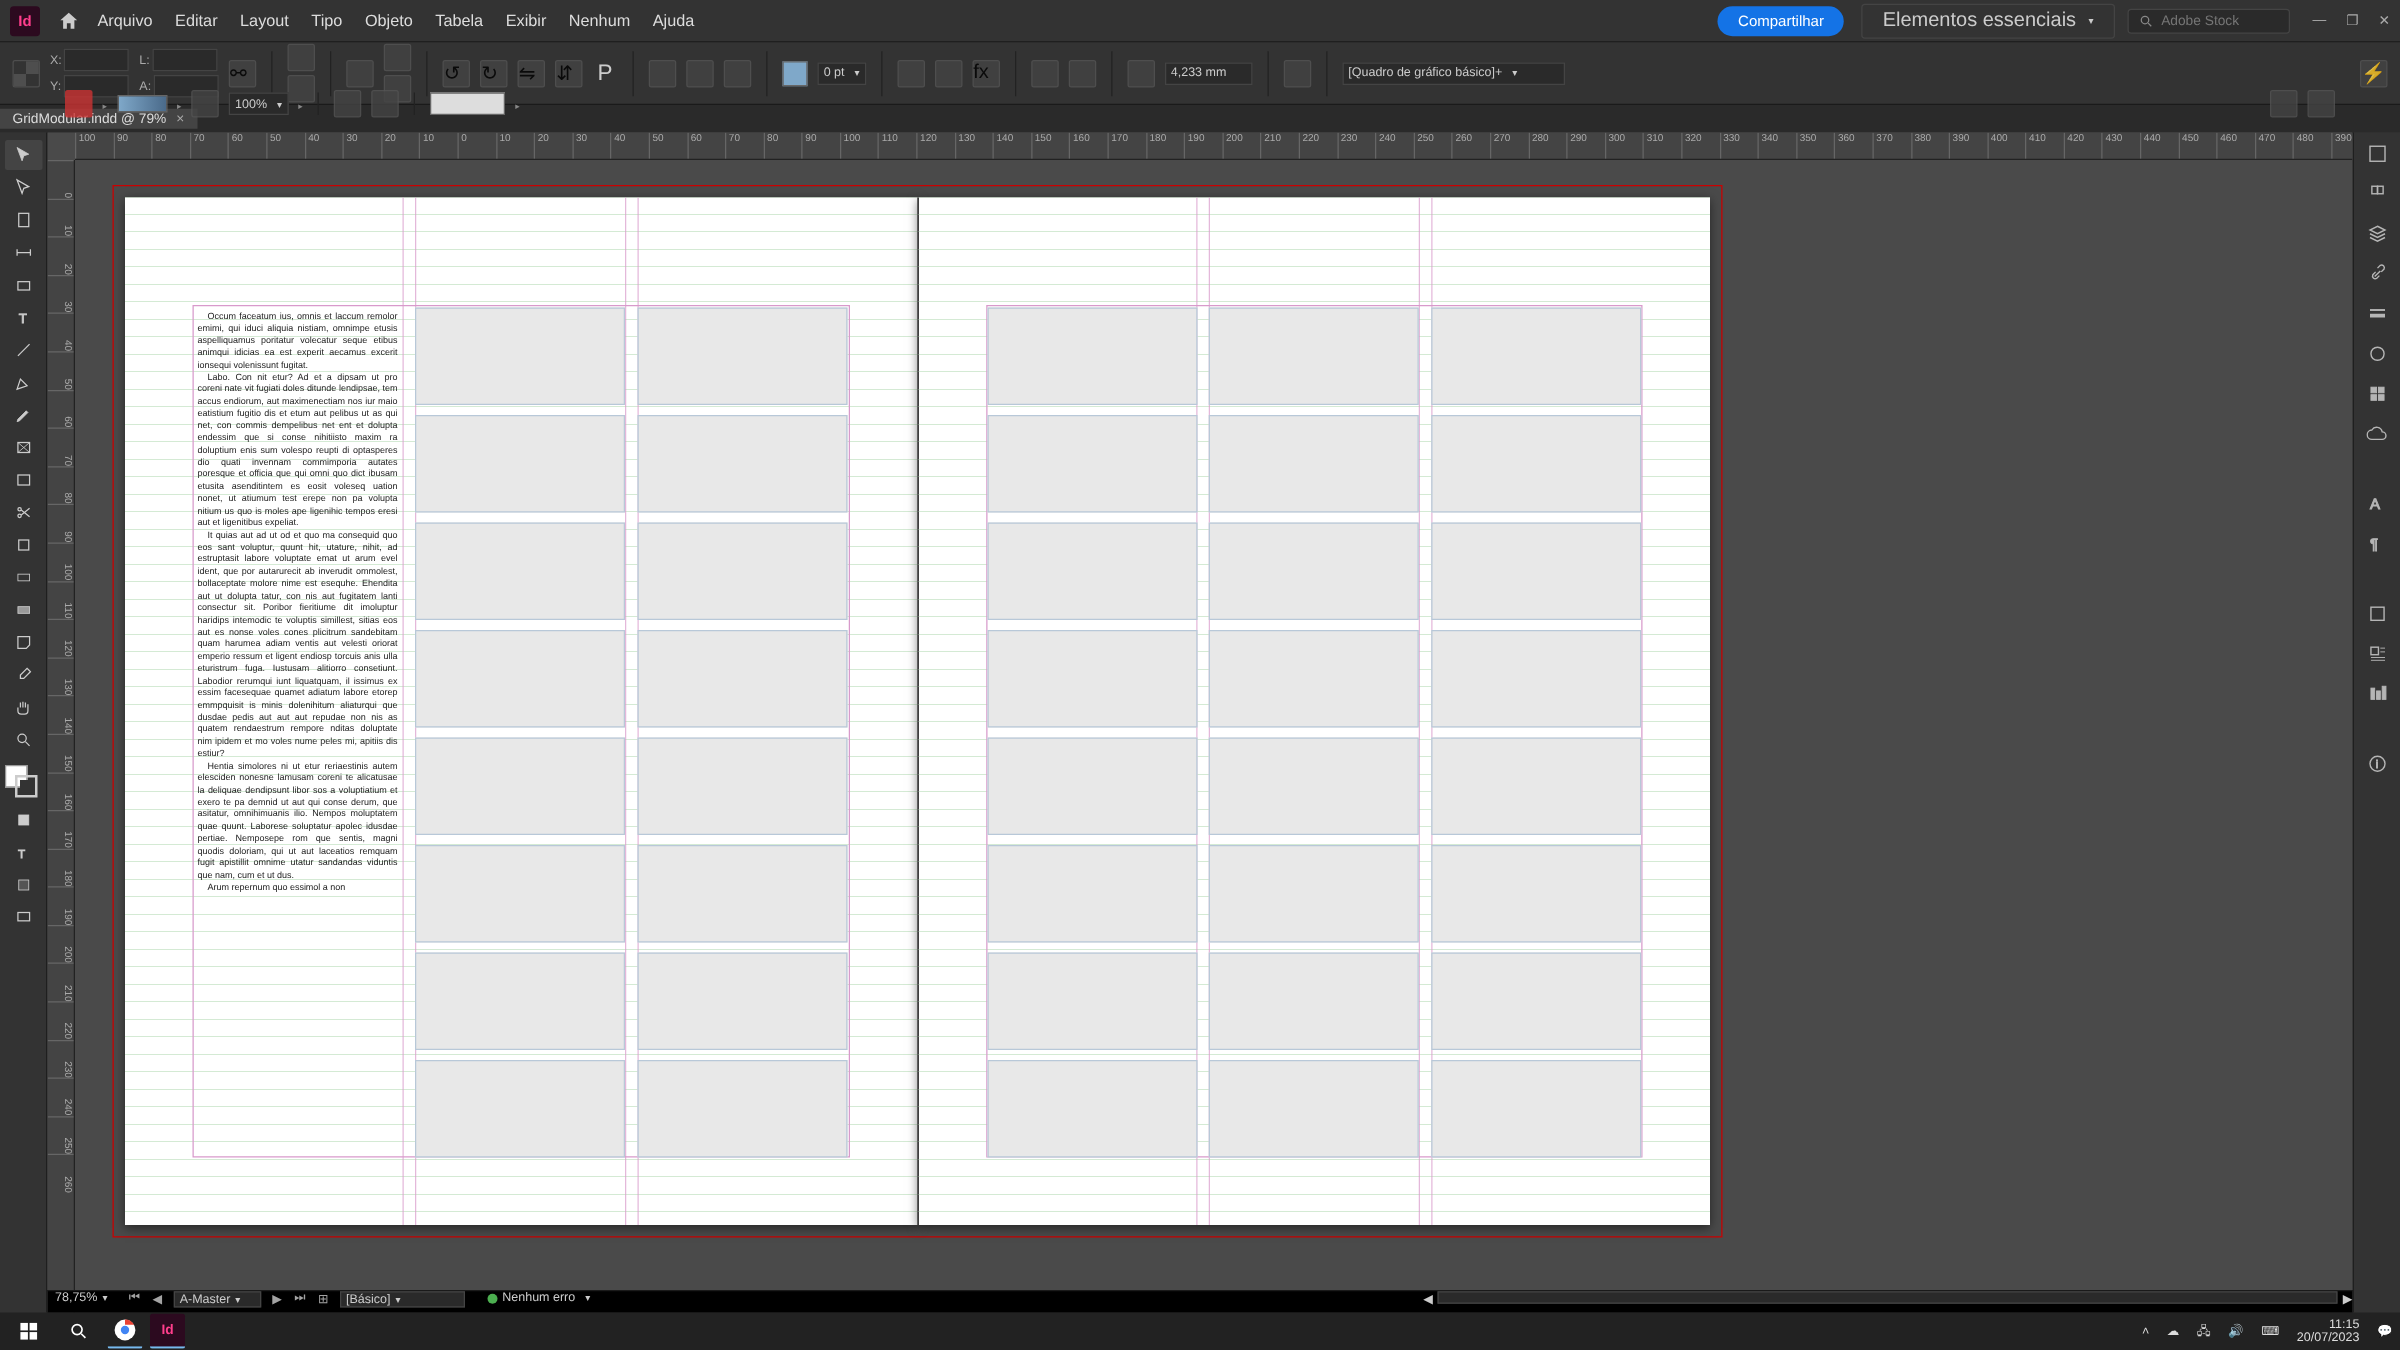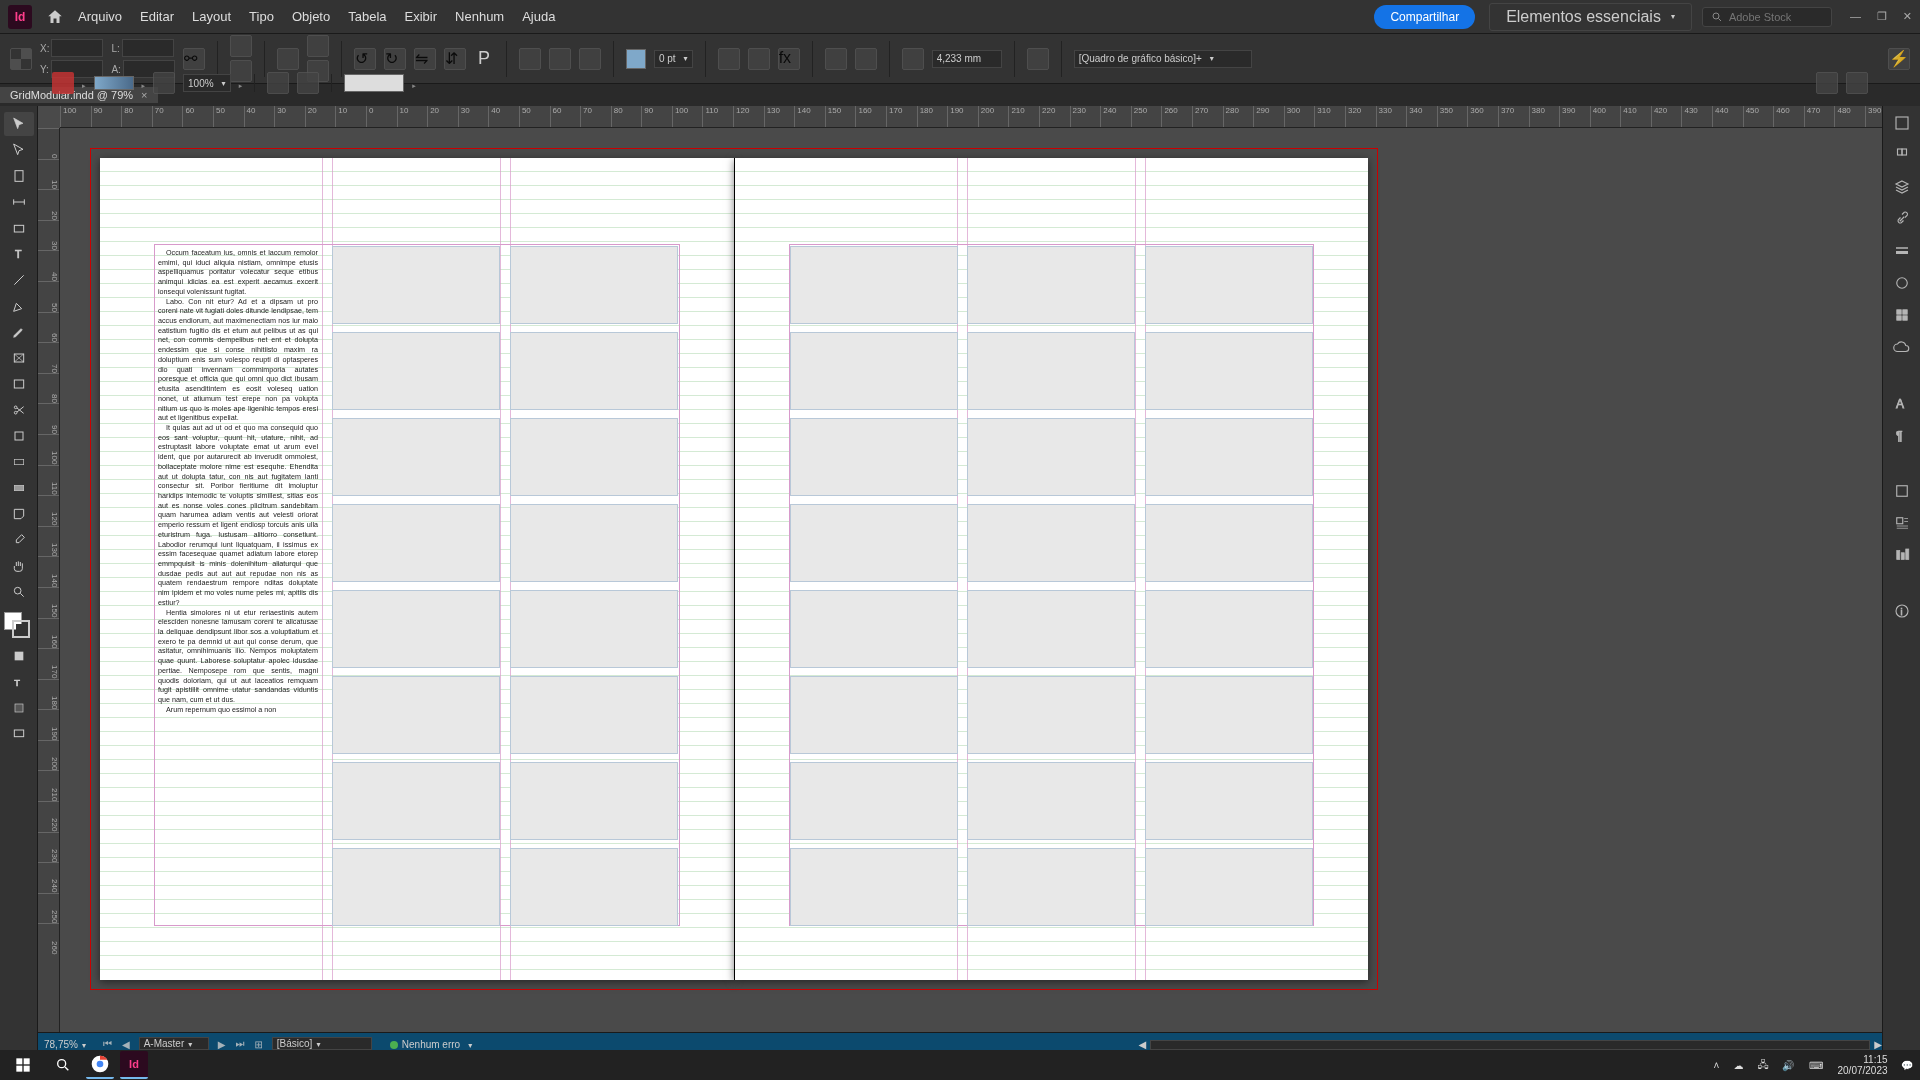--- a/index.html
+++ b/index.html
@@ -51,21 +51,21 @@
 .bleed{position:absolute;inset:-10px;border:1px solid #c00;pointer-events:none}
 .baselines{position:absolute;inset:0;background:repeating-linear-gradient(to bottom,transparent 0,transparent 13px,#d4ead4 13px,#d4ead4 14px)}
 .margin-guide{position:absolute;border:1px solid #d89acb;pointer-events:none}
 .col-guide{position:absolute;top:0;bottom:0;width:1px;background:#d89acb;opacity:.7}
 .frame{position:absolute;background:#e8e8e8;border:1px solid #b8c8d8}
 .text-col{position:absolute;color:#222;font-family:Georgia,serif;font-size:7.2px;line-height:1.35;text-align:justify;padding:2px}
 .text-col p{text-indent:8px;margin:0}
 .right-dock{width:38px;background:#333;border-left:1px solid #1a1a1a;display:flex;flex-direction:column;align-items:center;padding-top:6px;gap:10px}
 .dock-ico{width:22px;height:22px;opacity:.85;display:flex;align-items:center;justify-content:center}
 .dock-ico svg{width:18px;height:18px;fill:#ccc;stroke:#ccc}
-.bottom-status{position:absolute;bottom:30px;left:38px;right:38px;height:18px;background:#0c4a6e;border-top:1px solid #1a1a1a;display:flex;align-items:flex-end;font-size:10px;color:#ccc;z-index:5}
+.bottom-status{position:absolute;bottom:30px;left:38px;right:38px;height:18px;background:#000000;border-top:1px solid #1a1a1a;display:flex;align-items:flex-start;font-size:10px;color:#ccc;z-index:5}
 .bottom-status .zoom{width:60px;padding-left:6px}
 .bottom-status .nav-btn{padding:0 5px;opacity:.8;cursor:pointer}
 .bottom-status .pagesel{background:#2a2a2a;border:1px solid #444;width:70px;padding:0 4px;margin:0 4px}
 .bottom-status .preflight{display:flex;align-items:center;gap:4px;margin-left:14px}
 .bottom-status .dot{width:8px;height:8px;background:#4caf50;border-radius:50%}
 .taskbar{position:absolute;bottom:0;left:0;right:0;height:30px;background:#222;display:flex;align-items:center;padding:0 6px;gap:6px}
 .tb-btn{width:34px;height:26px;display:flex;align-items:center;justify-content:center}
 .tb-app{width:28px;height:28px;border-radius:2px;display:flex;align-items:center;justify-content:center}
 .tray{margin-left:auto;display:flex;align-items:center;gap:14px;color:#ddd;font-size:10px}
 .clock{text-align:right;line-height:1.1}

